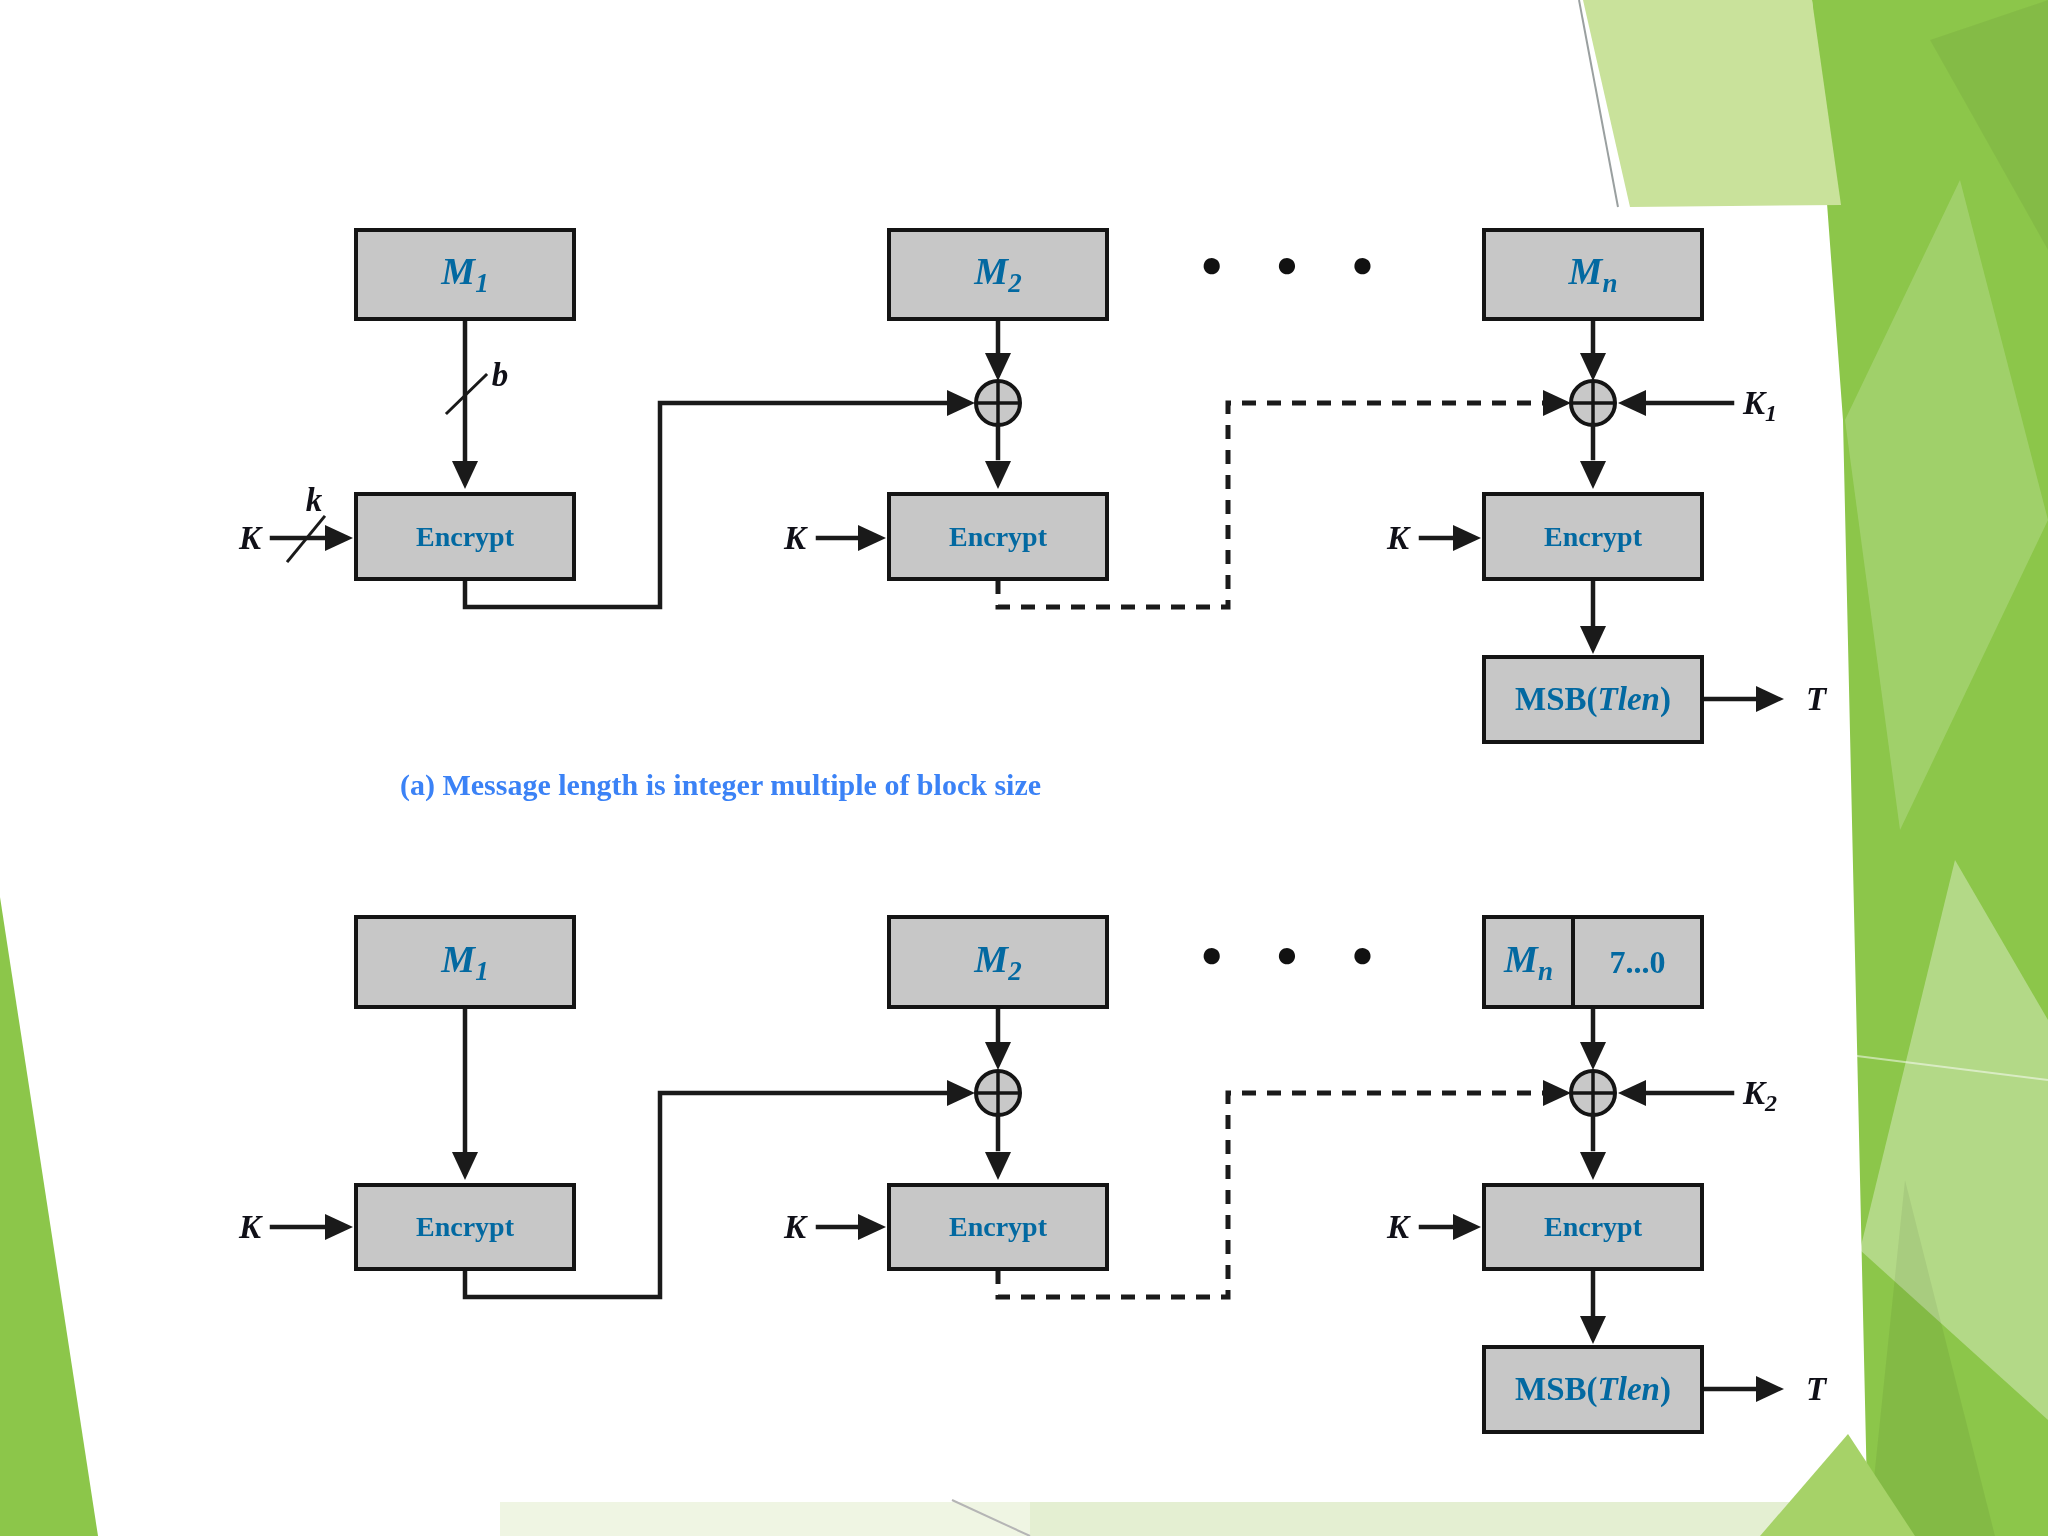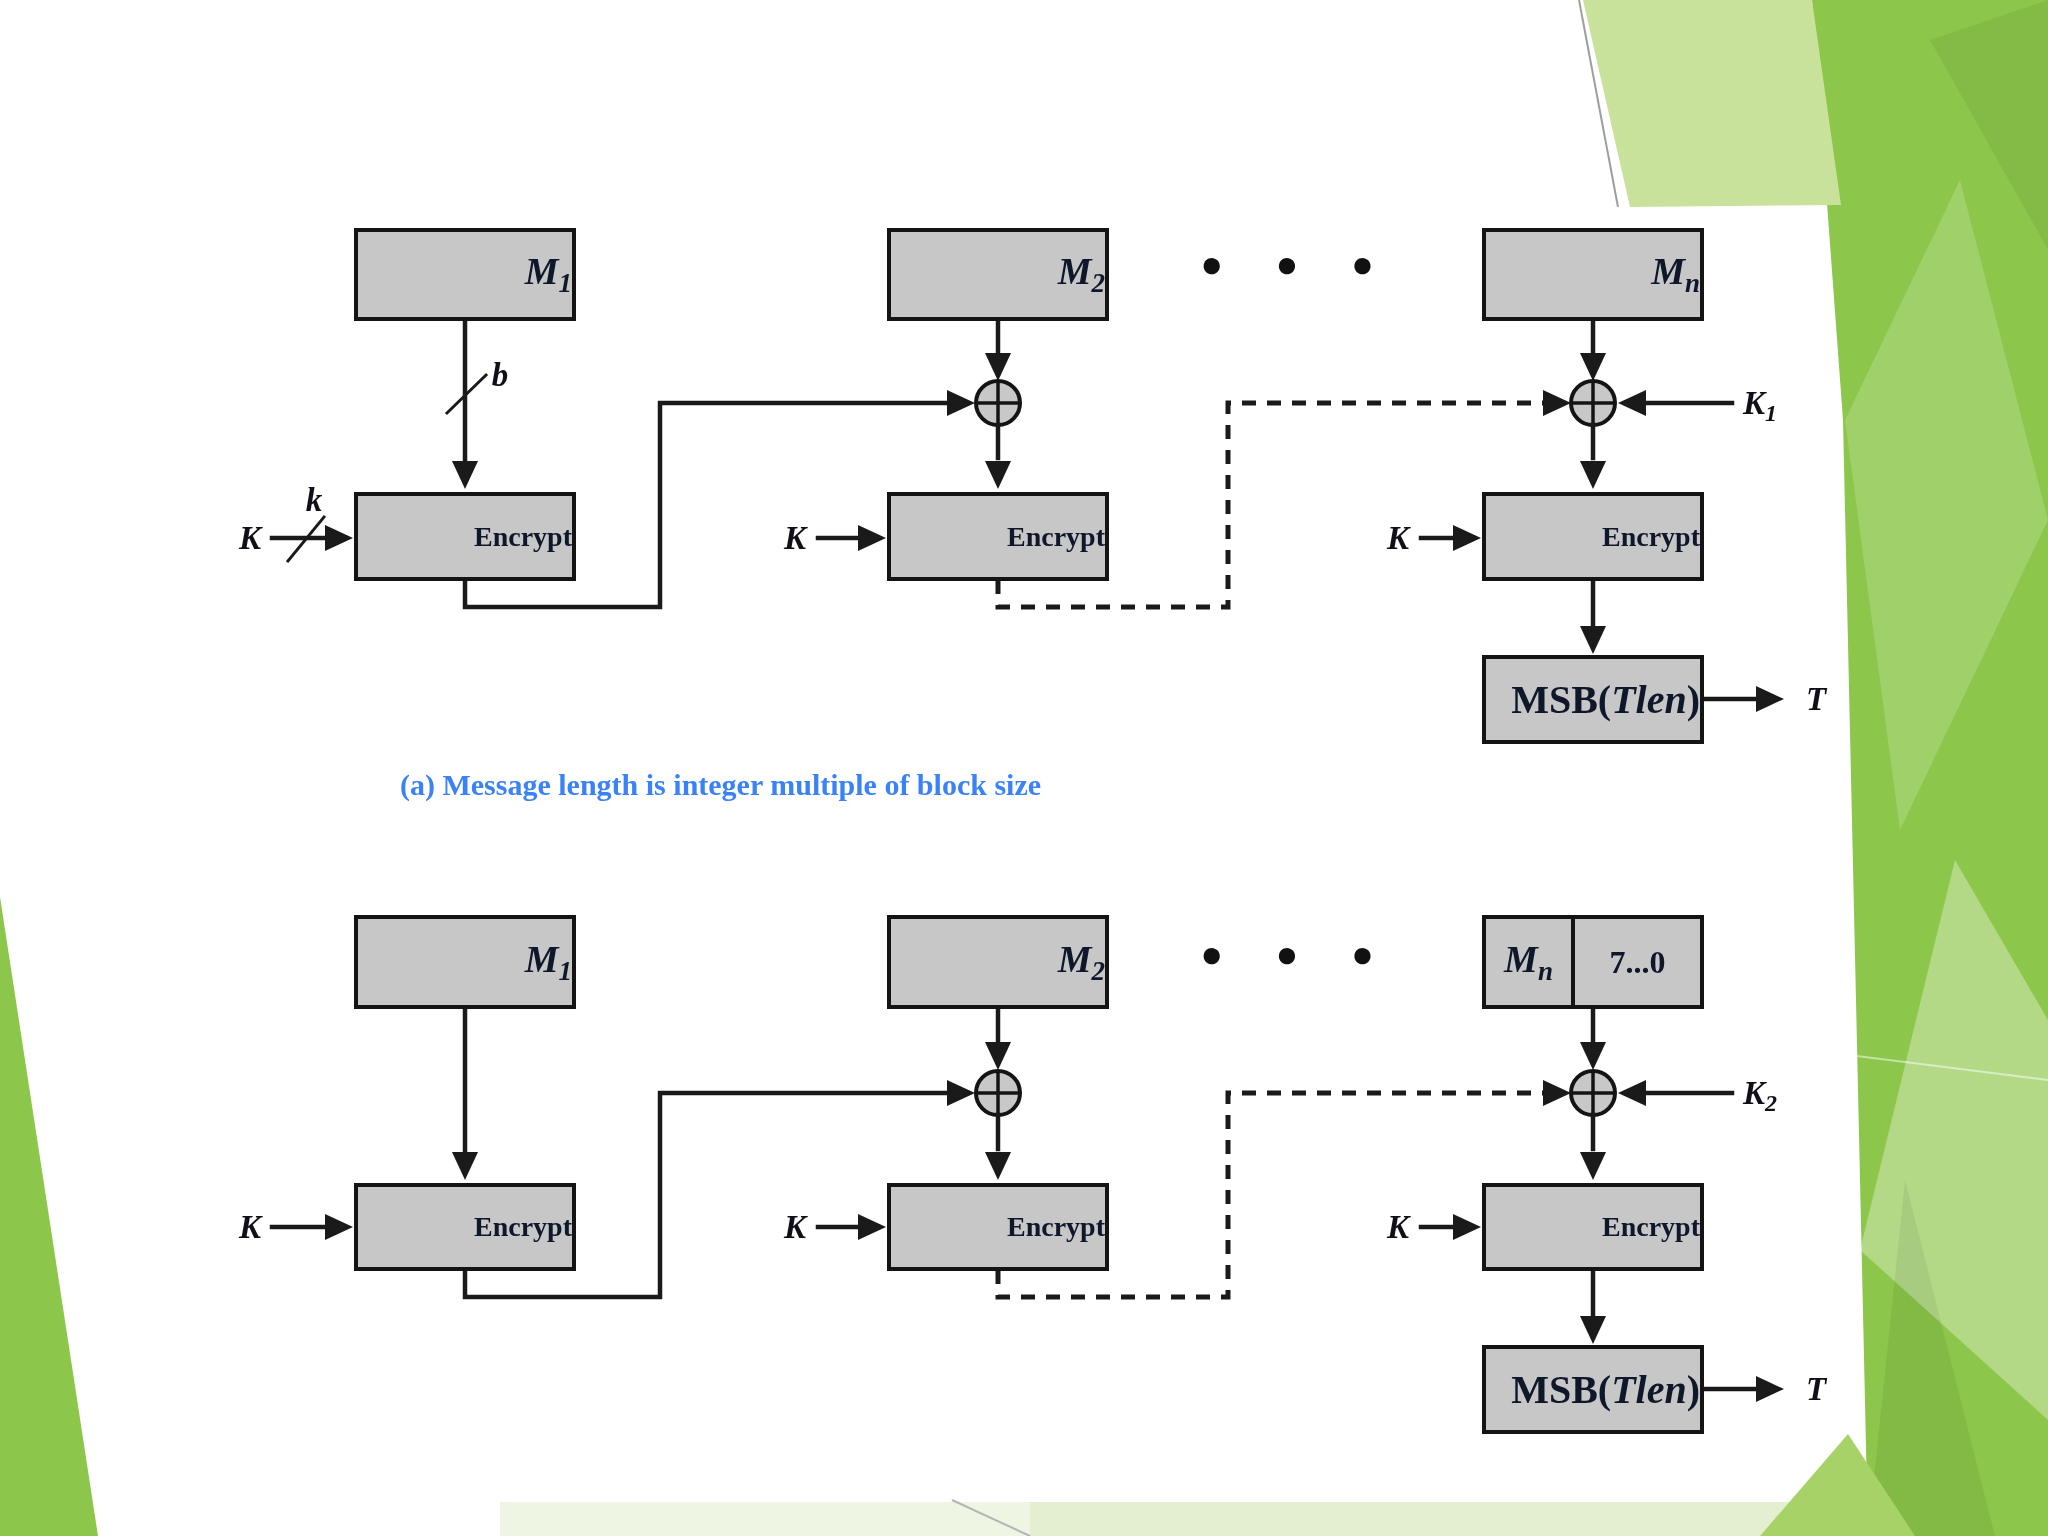--- a/index.html
+++ b/index.html
@@ -6,25 +6,25 @@
   #slide{position:relative;width:2048px;height:1536px;background:#ffffff;overflow:hidden;
          font-family:"Liberation Serif","DejaVu Serif",serif;}
   svg.layer{position:absolute;left:0;top:0;width:2048px;height:1536px;}
 
   
   .title{position:absolute;left:126px;top:10px;font-family:"Liberation Sans","DejaVu Sans",sans-serif;
          font-size:97px;font-weight:400;color:#8dc63f;letter-spacing:-1px;white-space:nowrap;}
 
   
   .box{position:absolute;box-sizing:border-box;background:#c7c7c7;border:4px solid #141414;
-       display:flex;align-items:center;justify-content:flex-end;color:#0f172a;}
+       display:flex;align-items:center;justify-content:center;color:#0369a1;}
   .mlabel{font-size:38px;font-weight:bold;font-style:italic;line-height:1;}
   .mlabel .sub{font-size:27px;font-style:italic;vertical-align:-8px;}
   .enc-label{font-size:28px;font-weight:bold;line-height:1;}
-  .msb-label{font-size:40px;font-weight:bold;line-height:1;white-space:nowrap;}
+  .msb-label{font-size:33px;font-weight:bold;line-height:1;white-space:nowrap;}
   .msb-label .arg{font-style:italic;}
   .pad-label{font-size:32px;font-weight:bold;line-height:1;}
   .split{padding:0;}
   .split .cell-l{box-sizing:border-box;width:89px;height:100%;border-right:4px solid #141414;
                  display:flex;align-items:center;justify-content:center;}
   .split .cell-r{flex:1;height:100%;display:flex;align-items:center;justify-content:center;}
 
   
   .pin{position:absolute;transform:translate(-50%,-50%);font-size:33px;font-weight:bold;
        font-style:italic;color:#101018;line-height:1;white-space:nowrap;}

